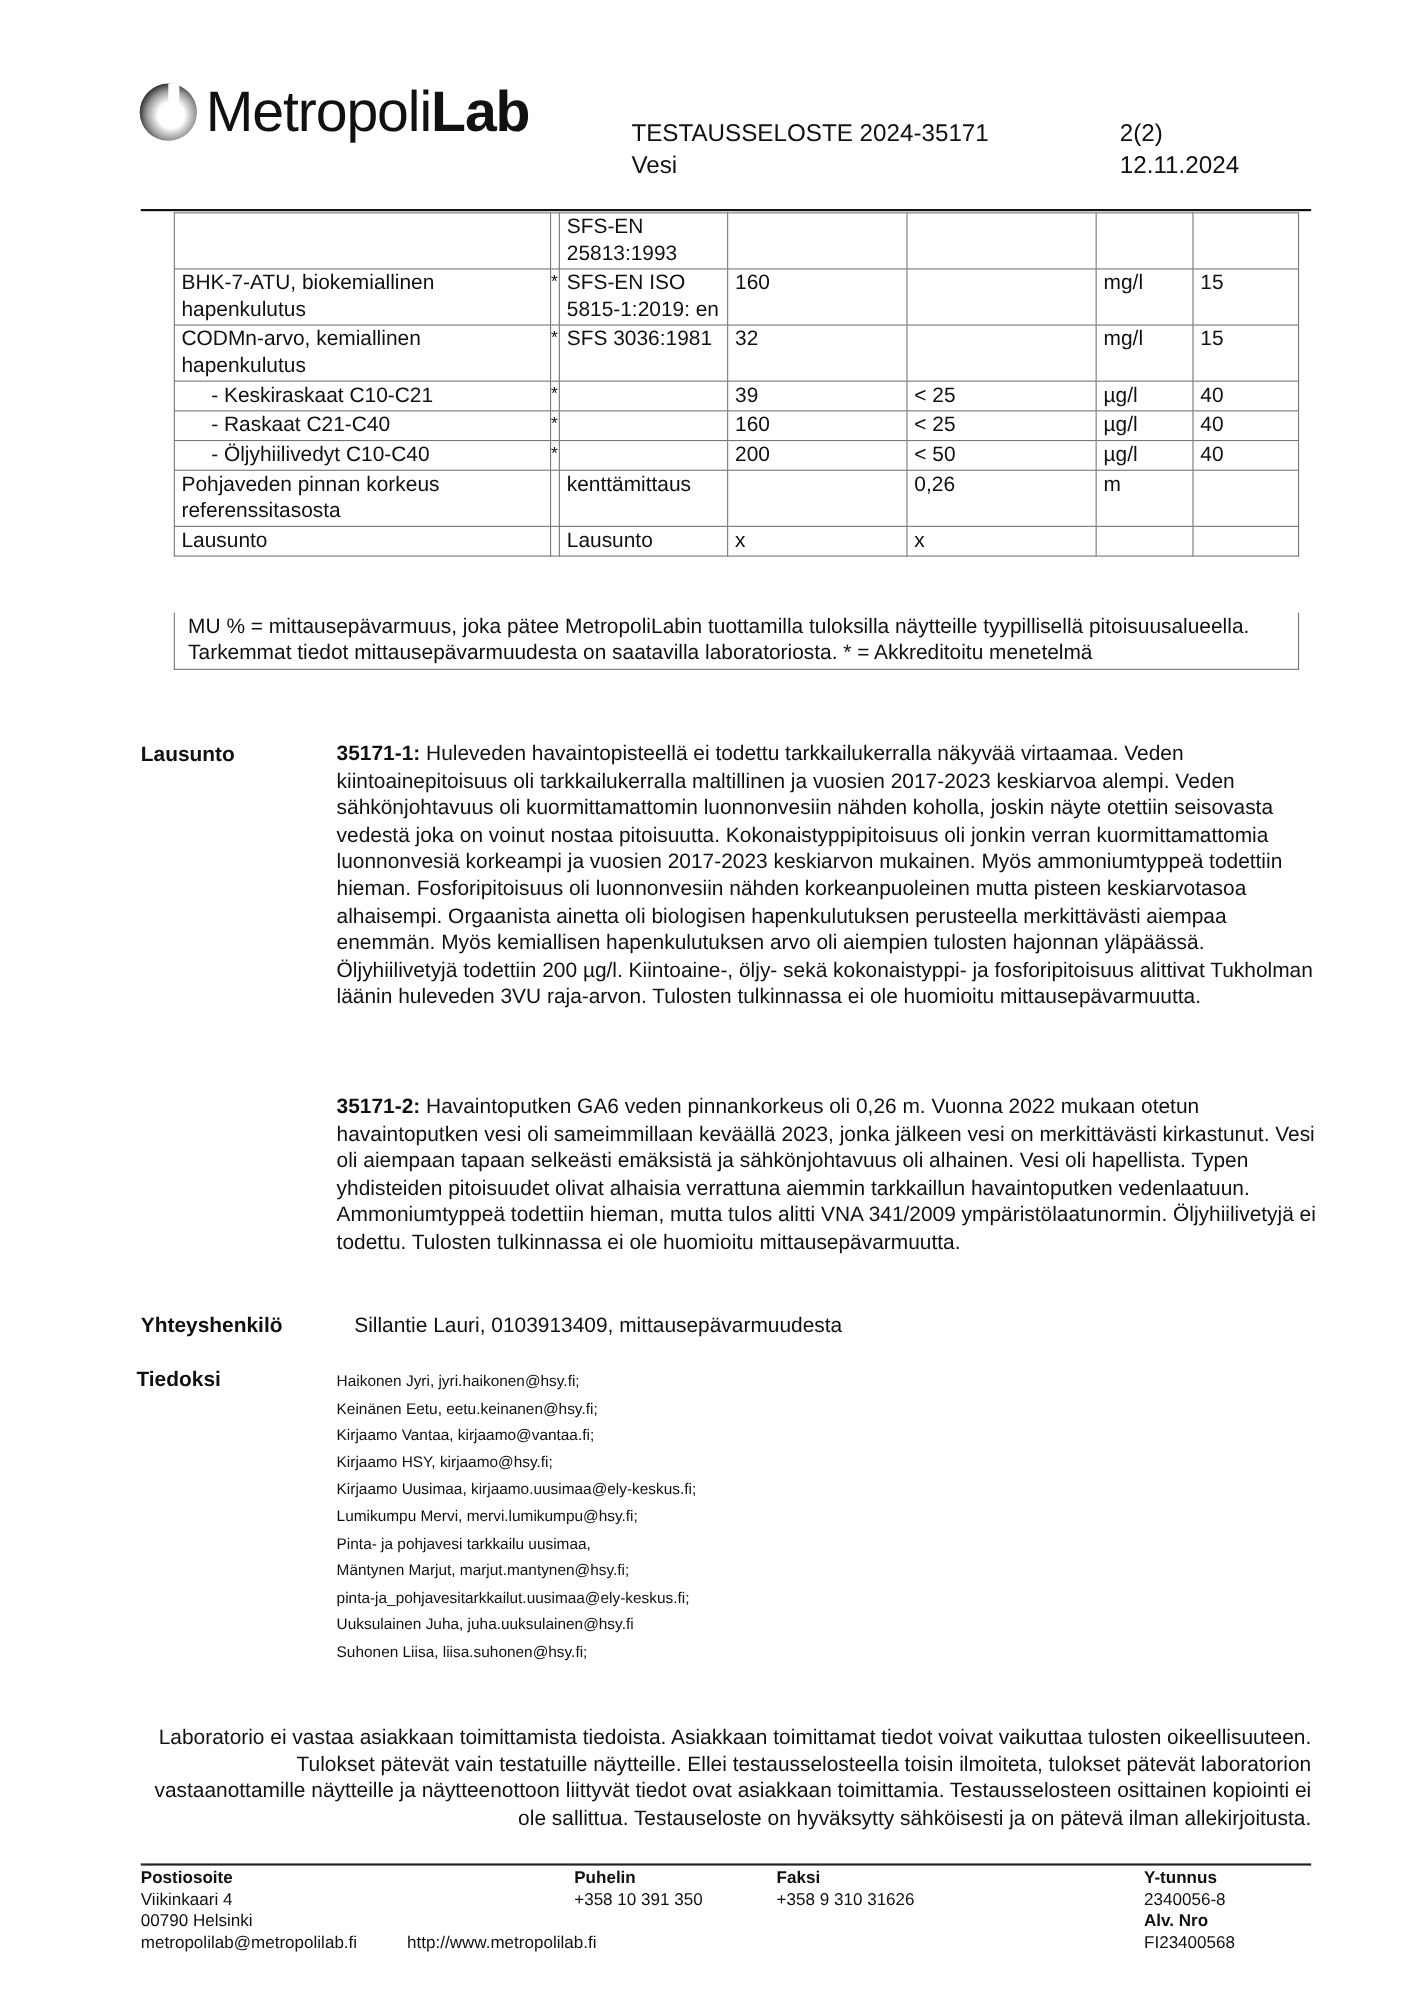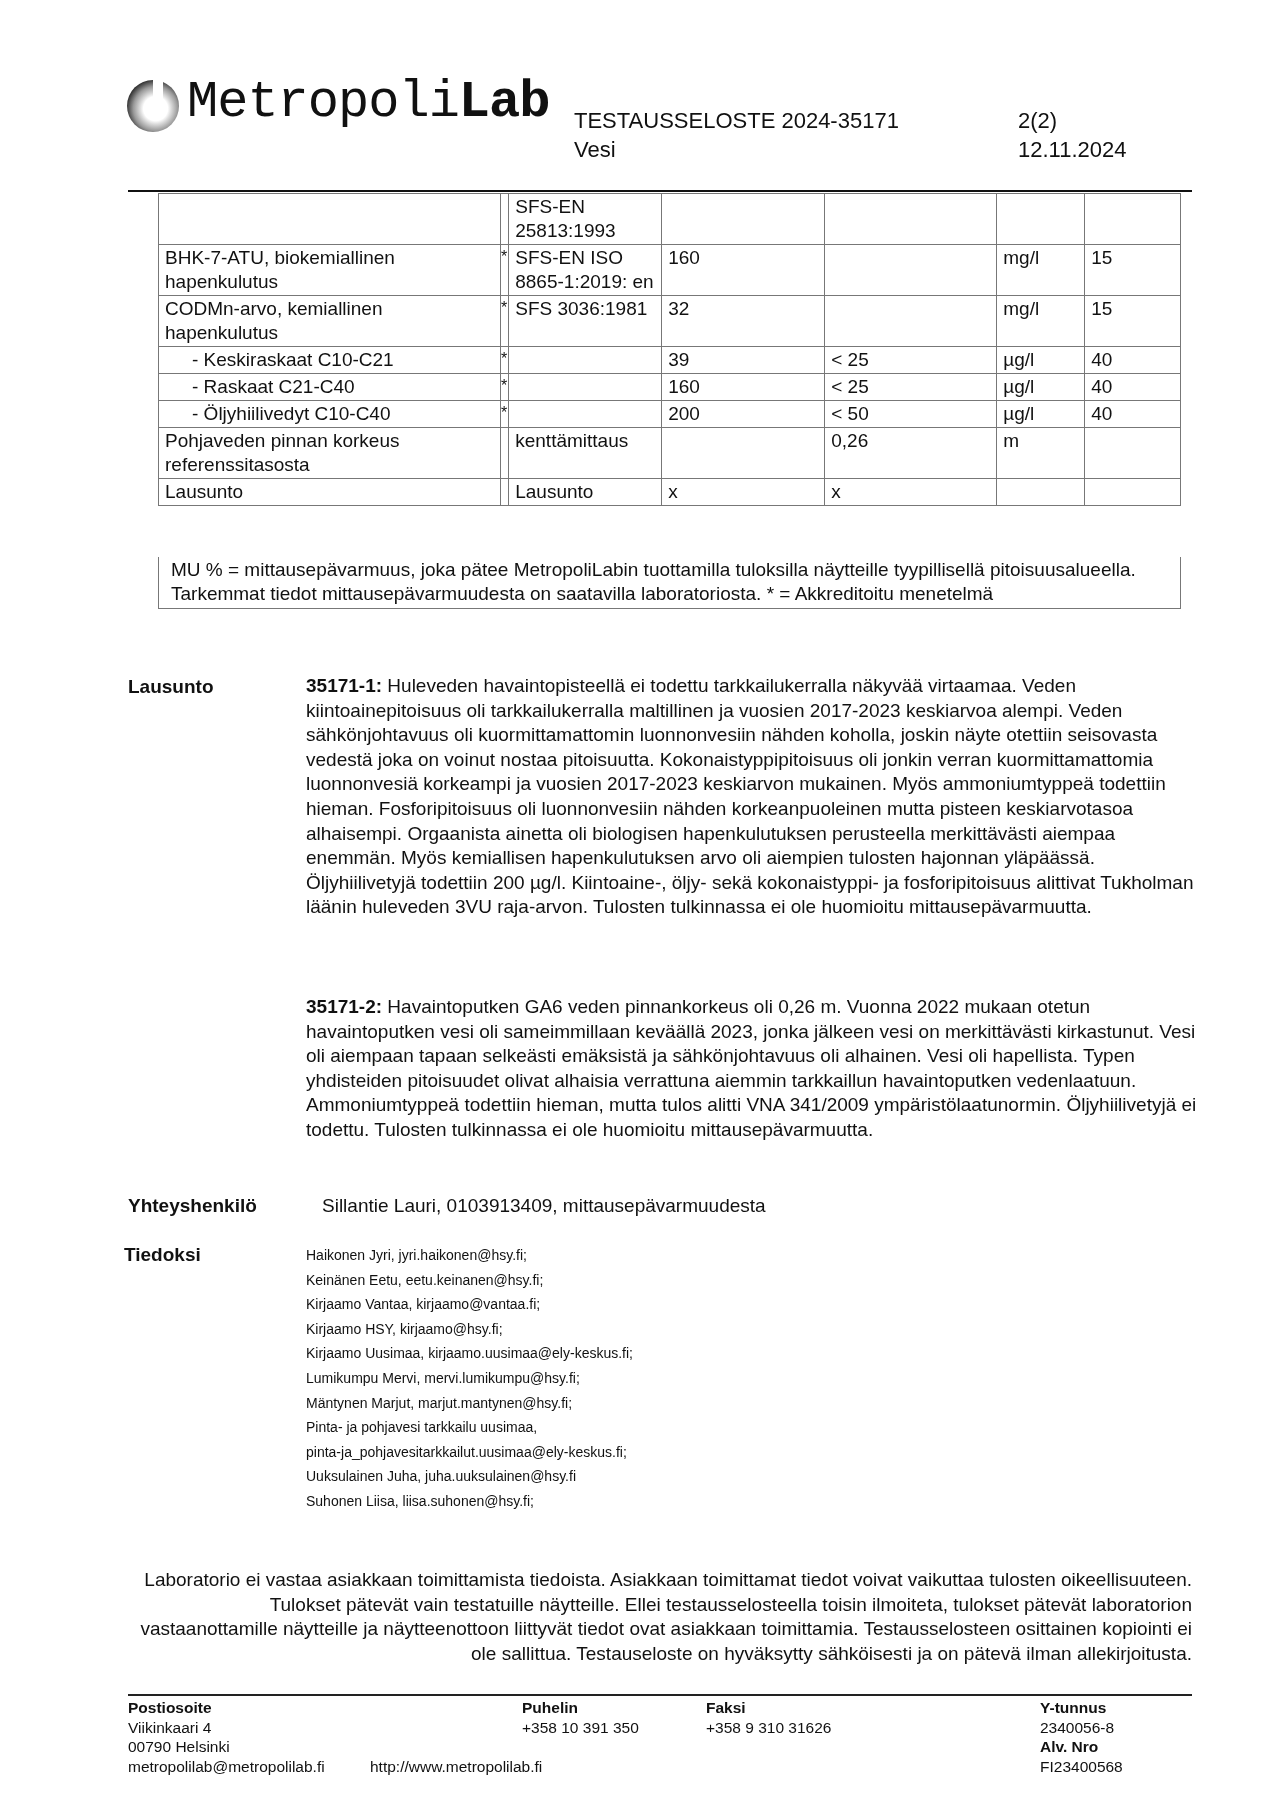--- a/index.html
+++ b/index.html
@@ -1,21 +1,21 @@
 <!DOCTYPE html>
 <html><head>
 <meta charset="utf-8">
 <style>
   html, body { margin:0; padding:0; background:#ffffff; }
   body { width:1280px; height:1810px; position:relative; overflow:hidden;
          font-family:"Liberation Sans", sans-serif; color:#111; }
   .abs { position:absolute; }
 
   
-  .logo { left:127px; top:72px; height:60px; display:flex; align-items:flex-end;font-family:Liberation Mono, monospace; }
+  .logo { left:127px; top:72px; height:60px; display:flex; align-items:center; }
   .logo-mark { width:52px; height:52px; border-radius:50%; position:relative;
      background: radial-gradient(circle at 55% 55%, #fff 0 30%, #ddd 38%, #999 55%, #333 72%, #111 80%, transparent 81%); }
   .logo-mark::after { content:""; position:absolute; left:26px; top:0; width:10px; height:22px; background:#fff; }
   .logo-text { font-size:52px; margin-left:8px; letter-spacing:-1px; color:#111; }
   .logo-text b { font-weight:bold; }
   .doc-title { left:574px; top:106px; font-size:22px; line-height:29px; }
   .doc-meta { left:1018px; top:106px; font-size:22px; line-height:29px; }
   .header-rule { left:128px; top:190px; width:1064px; height:0; border-top:2px solid #111; }
 
   
@@ -70,21 +70,21 @@
     <td class="c-star"></td>
     <td class="c-method">SFS-EN 25813:1993</td>
     <td class="c-val"></td>
     <td class="c-mu"></td>
     <td class="c-unit"></td>
     <td class="c-lim"></td>
   </tr>
       <tr>
     <td class="c-name">BHK-7-ATU, biokemiallinen hapenkulutus</td>
     <td class="c-star">*</td>
-    <td class="c-method">SFS-EN ISO 8865-1:2019: en</td>
+    <td class="c-method">SFS-EN ISO 5815-1:2019: en</td>
     <td class="c-val">160</td>
     <td class="c-mu"></td>
     <td class="c-unit">mg/l</td>
     <td class="c-lim">15</td>
   </tr>
       <tr>
     <td class="c-name">CODMn-arvo, kemiallinen hapenkulutus</td>
     <td class="c-star">*</td>
     <td class="c-method">SFS 3036:1981</td>
     <td class="c-val">32</td>
@@ -154,22 +154,22 @@
 <div class="abs" style="left:322px; top:1195px; font-size:19px;">Sillantie Lauri, 0103913409, mittausepävarmuudesta</div>
 
 <div class="abs sec-label" style="left:124px; top:1244px;">Tiedoksi</div>
 <div class="abs" style="left:306px; top:1243px;" id="tiedoksi-list">
     <span class="list-line">Haikonen Jyri, jyri.haikonen@hsy.fi;</span>
     <span class="list-line">Keinänen Eetu, eetu.keinanen@hsy.fi;</span>
     <span class="list-line">Kirjaamo Vantaa, kirjaamo@vantaa.fi;</span>
     <span class="list-line">Kirjaamo HSY, kirjaamo@hsy.fi;</span>
     <span class="list-line">Kirjaamo Uusimaa, kirjaamo.uusimaa@ely-keskus.fi;</span>
     <span class="list-line">Lumikumpu Mervi, mervi.lumikumpu@hsy.fi;</span>
+    <span class="list-line">Pinta- ja pohjavesi tarkkailu uusimaa,</span>
     <span class="list-line">Mäntynen Marjut, marjut.mantynen@hsy.fi;</span>
-    <span class="list-line">Pinta- ja pohjavesi tarkkailu uusimaa,</span>
     <span class="list-line">pinta-ja_pohjavesitarkkailut.uusimaa@ely-keskus.fi;</span>
     <span class="list-line">Uuksulainen Juha, juha.uuksulainen@hsy.fi</span>
     <span class="list-line">Suhonen Liisa, liisa.suhonen@hsy.fi;</span>
   </div>
 
 <div class="abs disclaimer">Laboratorio ei vastaa asiakkaan toimittamista tiedoista. Asiakkaan toimittamat tiedot voivat vaikuttaa tulosten oikeellisuuteen. Tulokset pätevät vain testatuille näytteille. Ellei testausselosteella toisin ilmoiteta, tulokset pätevät laboratorion vastaanottamille näytteille ja näytteenottoon liittyvät tiedot ovat asiakkaan toimittamia. Testausselosteen osittainen kopiointi ei ole sallittua. Testauseloste on hyväksytty sähköisesti ja on pätevä ilman allekirjoitusta.</div>
 <div class="abs footer-rule"></div>
 
 <div class="abs foot" style="left:128px; top:1698px;">
   <b style="display:block">Postiosoite</b>

